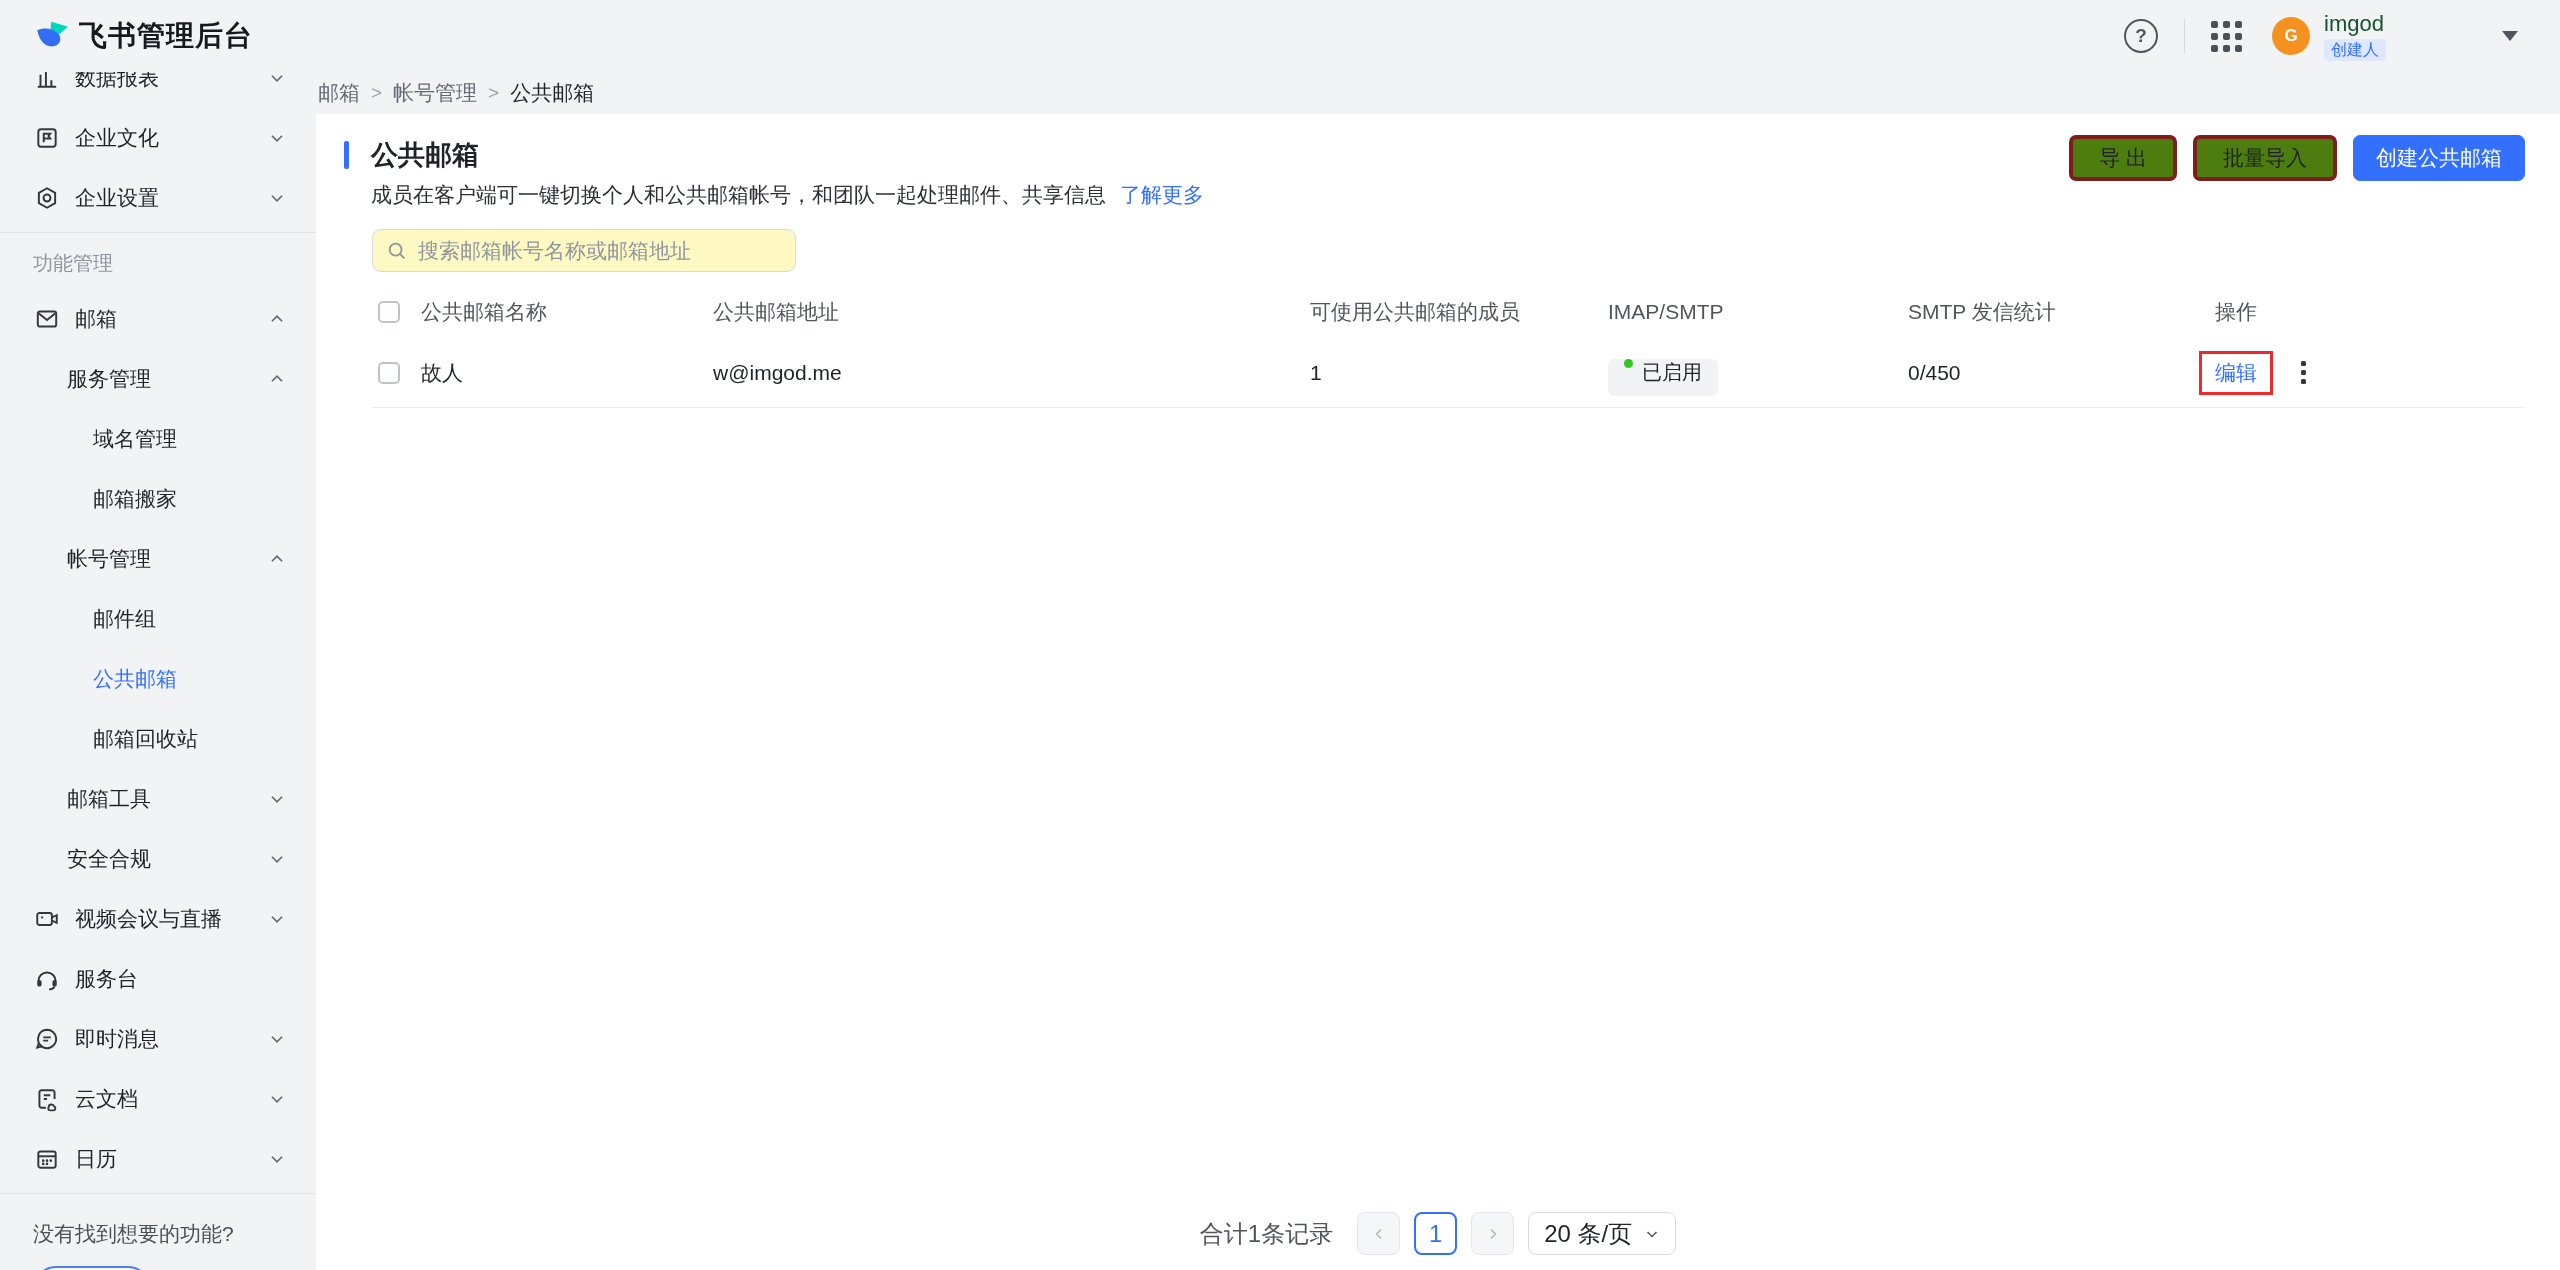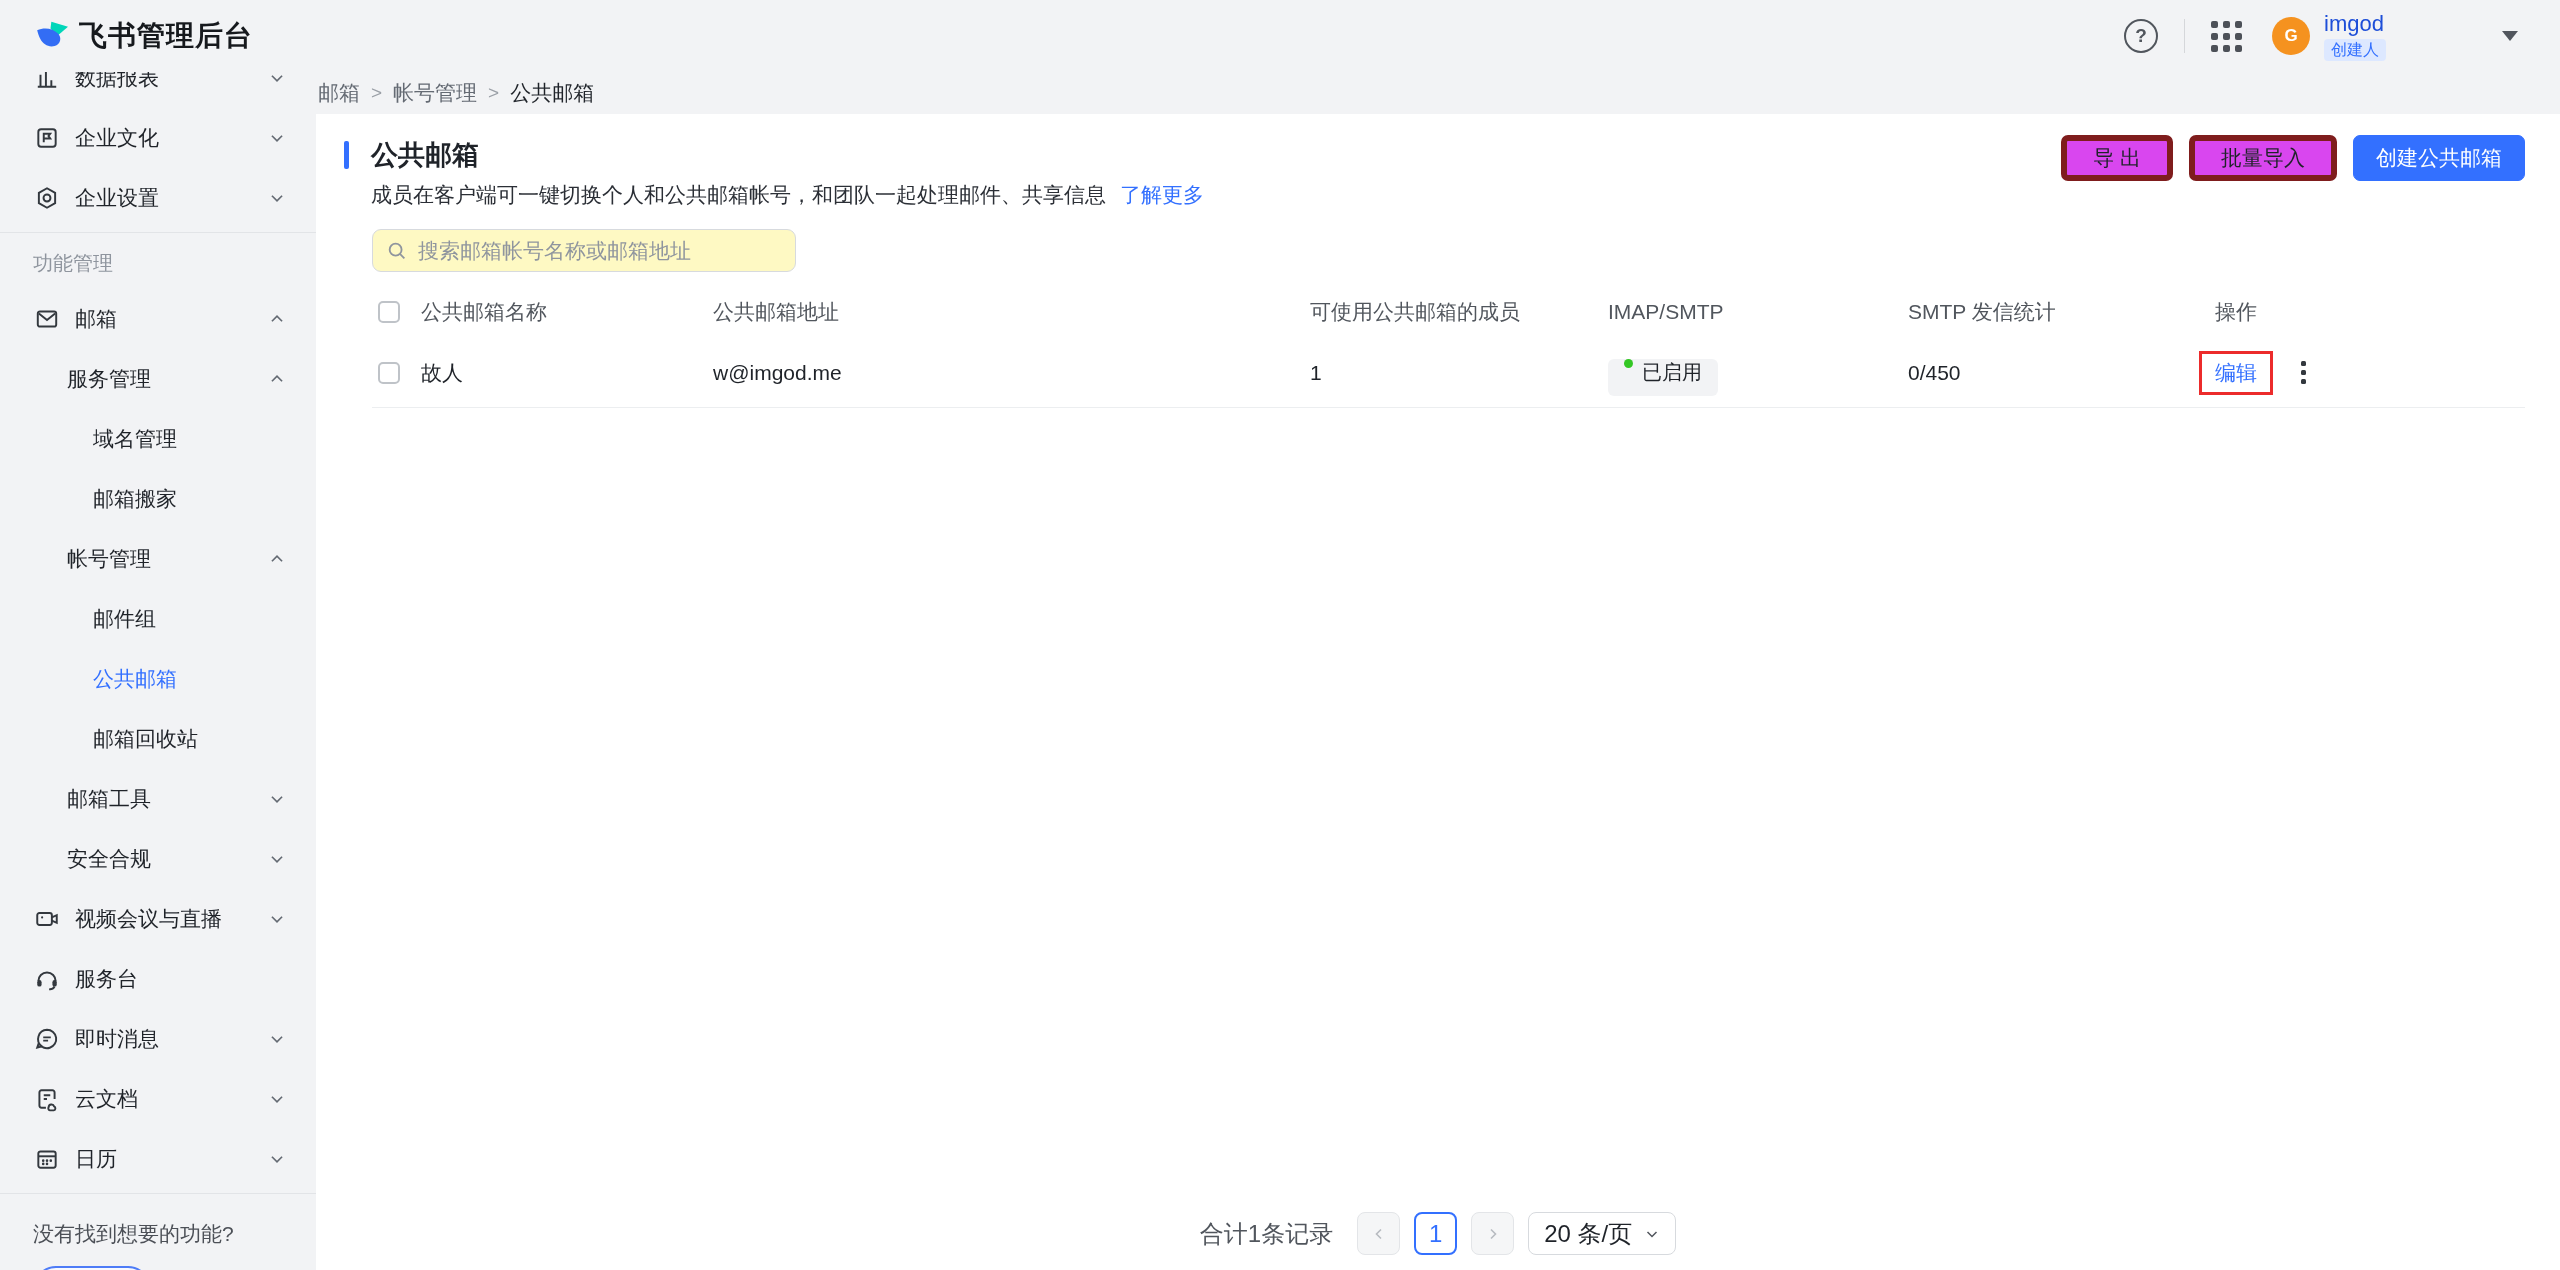--- a/index.html
+++ b/index.html
@@ -14,21 +14,21 @@
   .topbar { position:absolute; top:0; left:0; right:0; height:72px; background:#f2f3f5; z-index:20; display:flex; align-items:center; }
   .logo { display:flex; align-items:center; gap:6px; margin-left:33px; }
   .logo-text { font-size:28px; font-weight:700; color:#16191d; letter-spacing:1px; }
   .topbar-right { margin-left:auto; margin-right:42px; display:flex; align-items:center; }
   .help-btn { width:34px; height:34px; border:2px solid #51565d; border-radius:50%; display:flex; align-items:center; justify-content:center; font-size:19px; font-weight:700; color:#51565d; cursor:pointer; }
   .tb-divider { width:1px; height:34px; background:#d5d7da; margin:0 26px; }
   .grid-icon { display:grid; grid-template-columns:repeat(3,7px); grid-template-rows:repeat(3,7px); gap:5px; cursor:pointer; }
   .grid-icon i { background:#4c5057; border-radius:2px; }
   .avatar { width:38px; height:38px; border-radius:50%; background:#f5921f; color:#fff; font-size:17px; font-weight:700; display:flex; align-items:center; justify-content:center; margin:0 14px 0 30px; }
   .user-meta { display:flex; flex-direction:column; align-items:flex-start; line-height:1.15; }
-  .user-name { font-size:22px; color:#1d4ed8; }
+  .user-name { font-size:22px; color:#14532d; }
   .user-badge { margin-top:3px; font-size:16px; color:#3370ff; background:#dde8ff; border-radius:4px; padding:2px 7px; }
   .caret-down { width:0; height:0; border-left:8px solid transparent; border-right:8px solid transparent; border-top:10px solid #51565d; margin-left:116px; cursor:pointer; }
 
   
   .sidebar { position:absolute; top:72px; bottom:0; left:0; width:316px; background:#f2f3f5; overflow:hidden; z-index:5; }
   .nav { position:relative; top:-24px; }
   .nav-item { height:60px; display:flex; align-items:center; padding:0 30px 0 33px; font-size:21px; color:#1f2329; cursor:pointer; white-space:nowrap; }
   .nav-item .nav-icon { width:27px; height:27px; margin-right:15px; flex:none; display:flex; align-items:center; justify-content:center; }
   .nav-item.lvl2 { padding-left:67px; }
   .nav-item.lvl3 { padding-left:93px; }
@@ -49,21 +49,21 @@
   .card { position:absolute; left:316px; top:114px; right:0; bottom:0; background:#fff; }
 
   .title-row { position:absolute; top:23px; left:28px; display:flex; align-items:center; }
   .title-bar { width:5px; height:28px; background:#3370ff; border-radius:2px; }
   .page-title { margin-left:22px; font-size:27px; font-weight:700; color:#1f2329; }
   .page-desc { position:absolute; top:67px; left:55px; font-size:21px; color:#2b2f36; }
   .learn-more { color:#3370ff; margin-left:14px; cursor:pointer; }
 
   .header-actions { position:absolute; top:21px; right:35px; display:flex; gap:16px; }
   .btn { height:46px; border-radius:7px; font-size:21px; display:flex; align-items:center; justify-content:center; cursor:pointer; font-family:inherit; }
-  .btn.ghost { background:#d946ef; border:6px solid #7f1d1d; color:#1f2329; padding:0 26px; }
+  .btn.ghost { background:#4d7c0f; border:4px solid #7f1d1d; color:#1f2329; padding:0 26px; }
   .btn.primary { background:#3370ff; border:1px solid #3370ff; color:#fff; padding:0 22px; }
 
   .search-box { position:absolute; top:115px; left:56px; width:424px; height:43px; background:#fef9c3; border:1px solid #d7dade; border-radius:9px; display:flex; align-items:center; padding:0 13px; gap:10px; }
   .search-box input { border:none; outline:none; background:transparent; font-size:21px; color:#1f2329; width:100%; font-family:inherit; }
   .search-box input::placeholder { color:#8f959e; }
 
   
   .table { position:absolute; top:172px; left:56px; right:35px; }
   .t-head { display:flex; align-items:center; height:52px; font-size:21px; color:#51565d; }
   .t-row { display:flex; align-items:center; height:70px; font-size:21px; color:#1f2329; border-bottom:1px solid #eceef0; }

